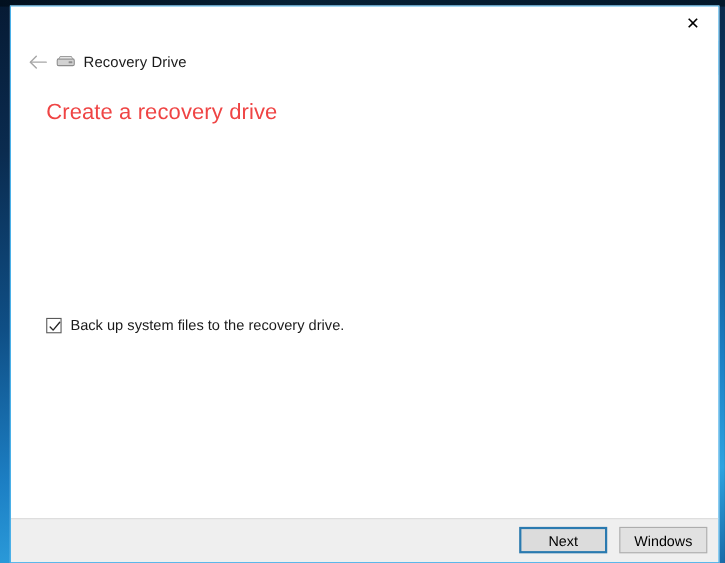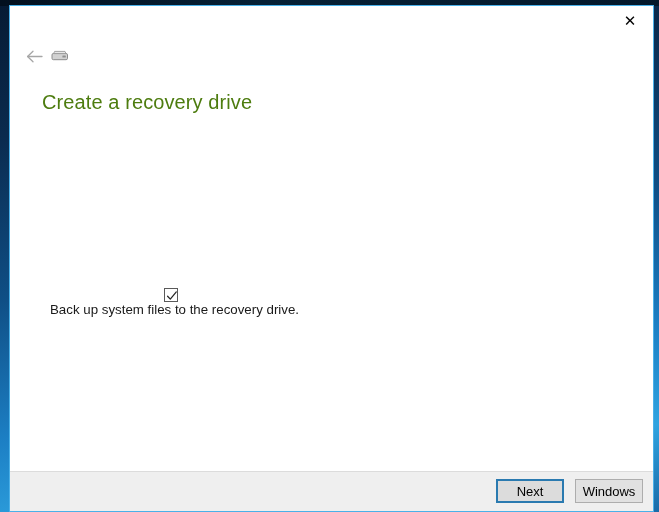--- a/index.html
+++ b/index.html
@@ -110,42 +110,41 @@
     top: 62px;
     right: 0;
     bottom: 39px;
     background: #ffffff;
   }
   #page-title {
     position: absolute;
     left: 32px;
     top: 23px;
     font-size: 20px;
-    color: #4d7c0f;
+    color: #ef4444;
     letter-spacing: 0.1px;
     white-space: nowrap;
   }
   #description {
     position: absolute;
     left: 32px;
     top: 71px;
     width: 505px;
     font-size: 13.3px;
     line-height: 20px;
     color: #1a1a1a;
   }
 
   #checkbox-row {
     position: absolute;
     left: 32px;
     top: 220px;
     display: flex;
     align-items: center;
     cursor: default;
-    flex-direction: column;
   }
   .checkbox-box {
     width: 14px;
     height: 14px;
     border: 1px solid #5a5a5a;
     background: #ffffff;
     box-sizing: border-box;
     position: relative;
     flex: none;
   }
@@ -172,21 +171,21 @@
     border-top: 1px solid #dcdcdc;
   }
   .footer-buttons {
     position: absolute;
     right: 10px;
     top: 7px;
     display: flex;
     gap: 11px;
   }
   .dlg-button {
-    width: 68px;
+    width: 80px;
     height: 24px;
     font-size: 13px;
     font-family: "Liberation Sans", sans-serif;
     color: #000000;
     background: #e1e1e1;
     border: 1px solid #adadad;
     box-sizing: border-box;
     cursor: default;
     padding: 0;
     display: flex;
@@ -219,20 +218,21 @@
         <path d="M1.8 6.5 L16 6.5" fill="none" stroke="#a6a6a6" stroke-width="1.3" stroke-linecap="round"></path>
       </svg>
     </button>
     <span id="drive-icon">
       <svg width="18" height="14" viewBox="0 0 18 14" aria-hidden="true">
         <rect x="1" y="4.5" width="15.5" height="6.2" rx="1.4" fill="#d2d2d2" stroke="#8c8c8c" stroke-width="1"></rect>
         <path d="M2.6 4.6 L3.6 2.4 L14 2.4 L15 4.6 Z" fill="#e8e8e8" stroke="#9a9a9a" stroke-width="0.9"></path>
         <rect x="11.4" y="6.6" width="3.4" height="1.9" rx="0.5" fill="#8f8f8f"></rect>
       </svg>
     </span>
+    <span id="nav-title">Recovery Drive</span>
   </div>
 
   <div id="content">
     <div id="page-title">Create a recovery drive</div>
 
     <label id="checkbox-row">
       <span class="checkbox-box">
         <svg width="12" height="12" viewBox="0 0 12 12" aria-hidden="true">
           <path d="M1.6 6.2 L4.3 9.1 L10.3 1.9" fill="none" stroke="#262626" stroke-width="1.25" stroke-linecap="round" stroke-linejoin="round"></path>
         </svg>

